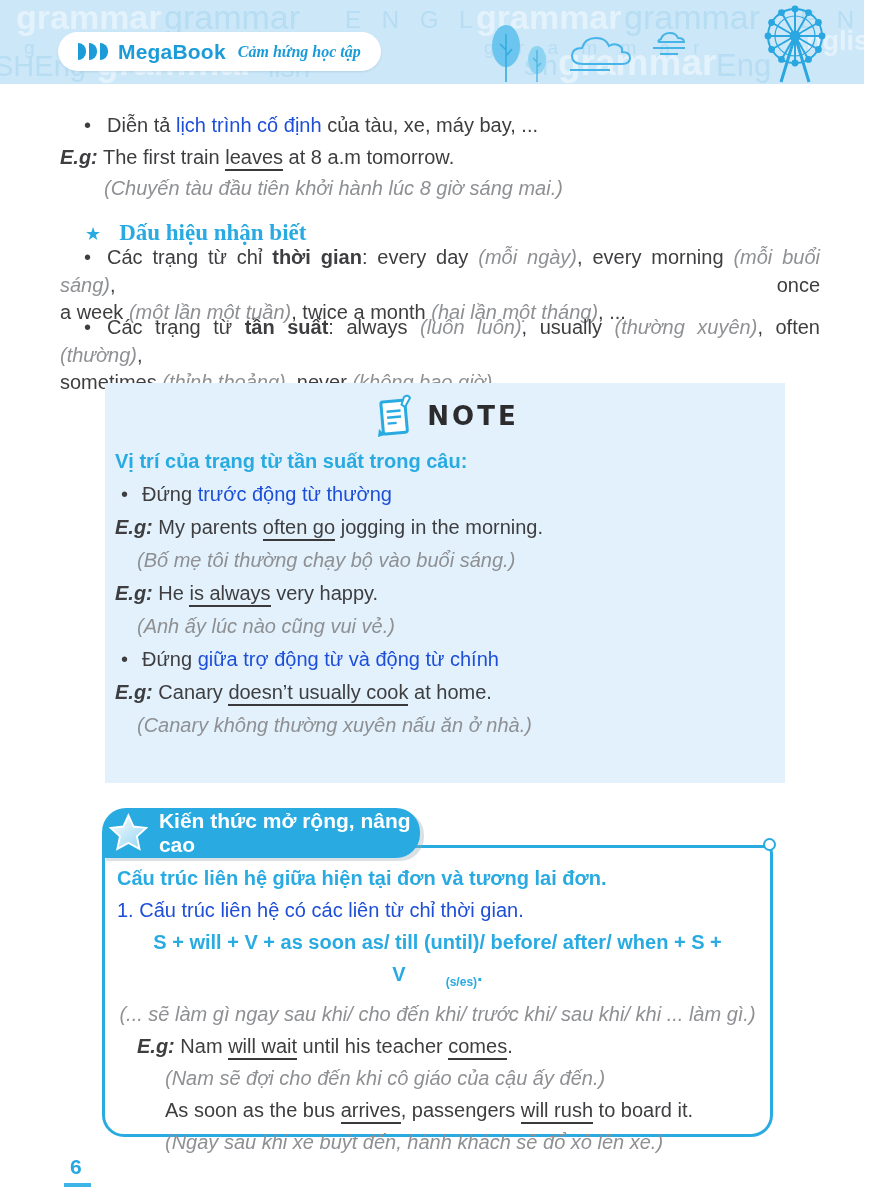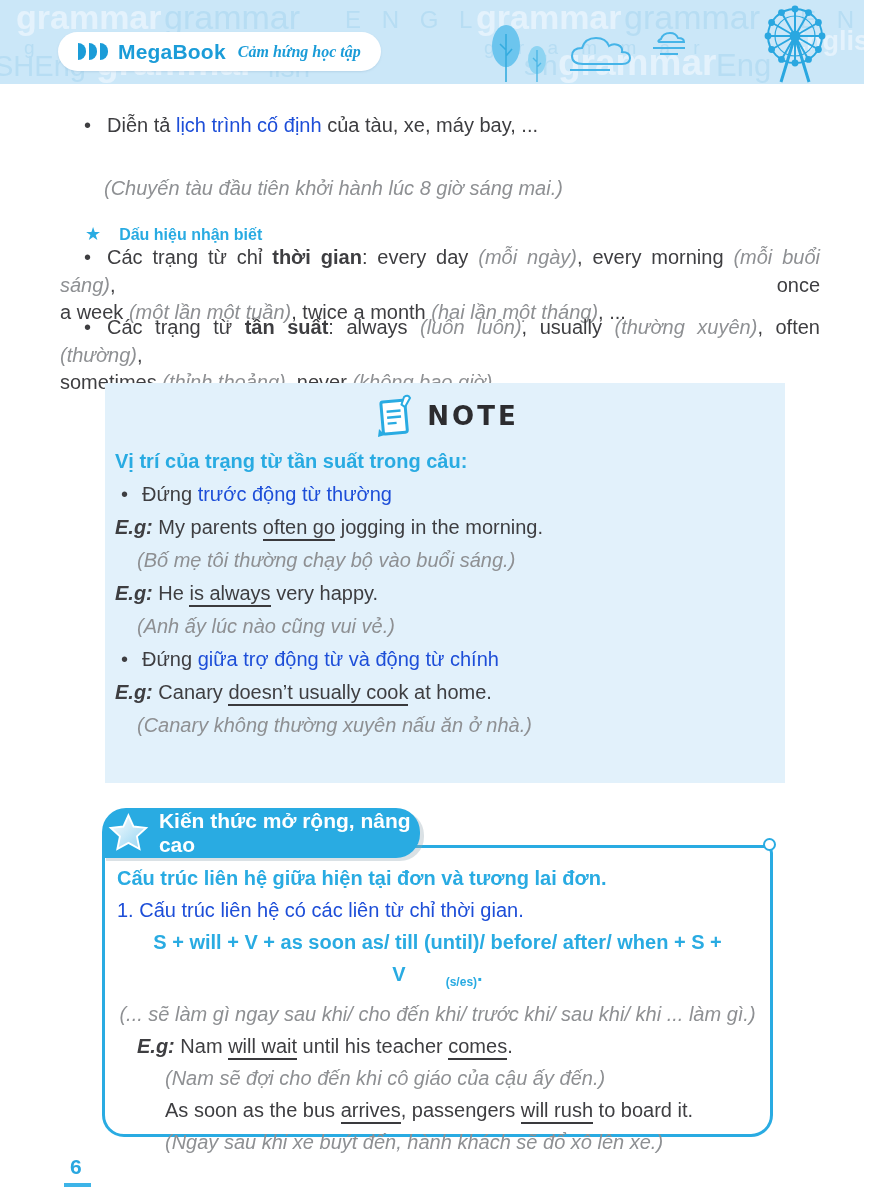--- a/index.html
+++ b/index.html
@@ -42,21 +42,21 @@
   .bullet { display:inline-block; margin-left:24px; margin-right:16px; }
   .blue { color:#1d4ed8; }
   .bb { color:#29abe2; font-weight:bold; }
   .bk { font-weight:bold; }
   .gi { color:#8e9093; font-style:italic; }
   .u { border-bottom:2px solid #3a3a3d; padding-bottom:1px; }
   .eg { font-weight:bold; font-style:italic; }
   .jline { text-align:justify; text-align-last:justify; }
   .ind { margin-left:44px; }
   .sec-star { color:#29abe2; font-size:18px; margin-left:25px; margin-right:18px; }
-  .sec-title { color:#29abe2; font-weight:bold; font-size:16px; }
+  .sec-title { color:#29abe2; font-weight:bold; font-size:23px;font-family:Liberation Serif, serif; }
 
   
   .notebox { position:absolute; left:105px; top:383px; width:680px; height:400px; background:#e2f1fb; padding:10px 6px 0 10px; }
   .note-head { display:flex; align-items:center; justify-content:center; height:46px; margin-bottom:6px; }
   .note-title { font-weight:bold; font-size:26px; letter-spacing:3px; color:#2c2c2f; margin-left:12px;
                 font-family:"DejaVu Sans", sans-serif; }
   .nline { font-size:20px; line-height:33px; }
   .nbullet { display:inline-block; margin-left:6px; margin-right:14px; }
   .ntrans { margin-left:22px; }
 
@@ -150,20 +150,23 @@
         </span>
       <span class="brand">MegaBook</span>
       <span class="tagline">Cảm hứng học tập</span>
     </div>
   </div>
 
   <div class="abs content" style="top:111px;">
     <span class="bullet">•</span><span>Diễn tả </span><span class="blue">lịch trình cố định</span><span> của tàu, xe, máy bay, ...</span>
   </div>
 
+  <div class="abs content" style="top:143px;">
+    <span class="eg">E.g:</span><span> The first train </span><span class="u">leaves</span><span> at 8 a.m tomorrow.</span>
+  </div>
 
   <div class="abs content ind gi" style="top:174px;">(Chuyến tàu đầu tiên khởi hành lúc 8 giờ sáng mai.)</div>
 
   <div class="abs content" style="top:219px;">
     <span class="sec-star">★</span><span class="sec-title">Dấu hiệu nhận biết</span>
   </div>
 
   <div class="abs content" style="top:244px; line-height:27.5px;">
     <div class="jline">
       <span class="bullet">•</span><span>Các trạng từ chỉ </span><span class="bk">thời gian</span><span>: every day </span><span class="gi">(mỗi ngày)</span><span>, every morning </span><span class="gi">(mỗi buổi sáng)</span><span>, once</span>

